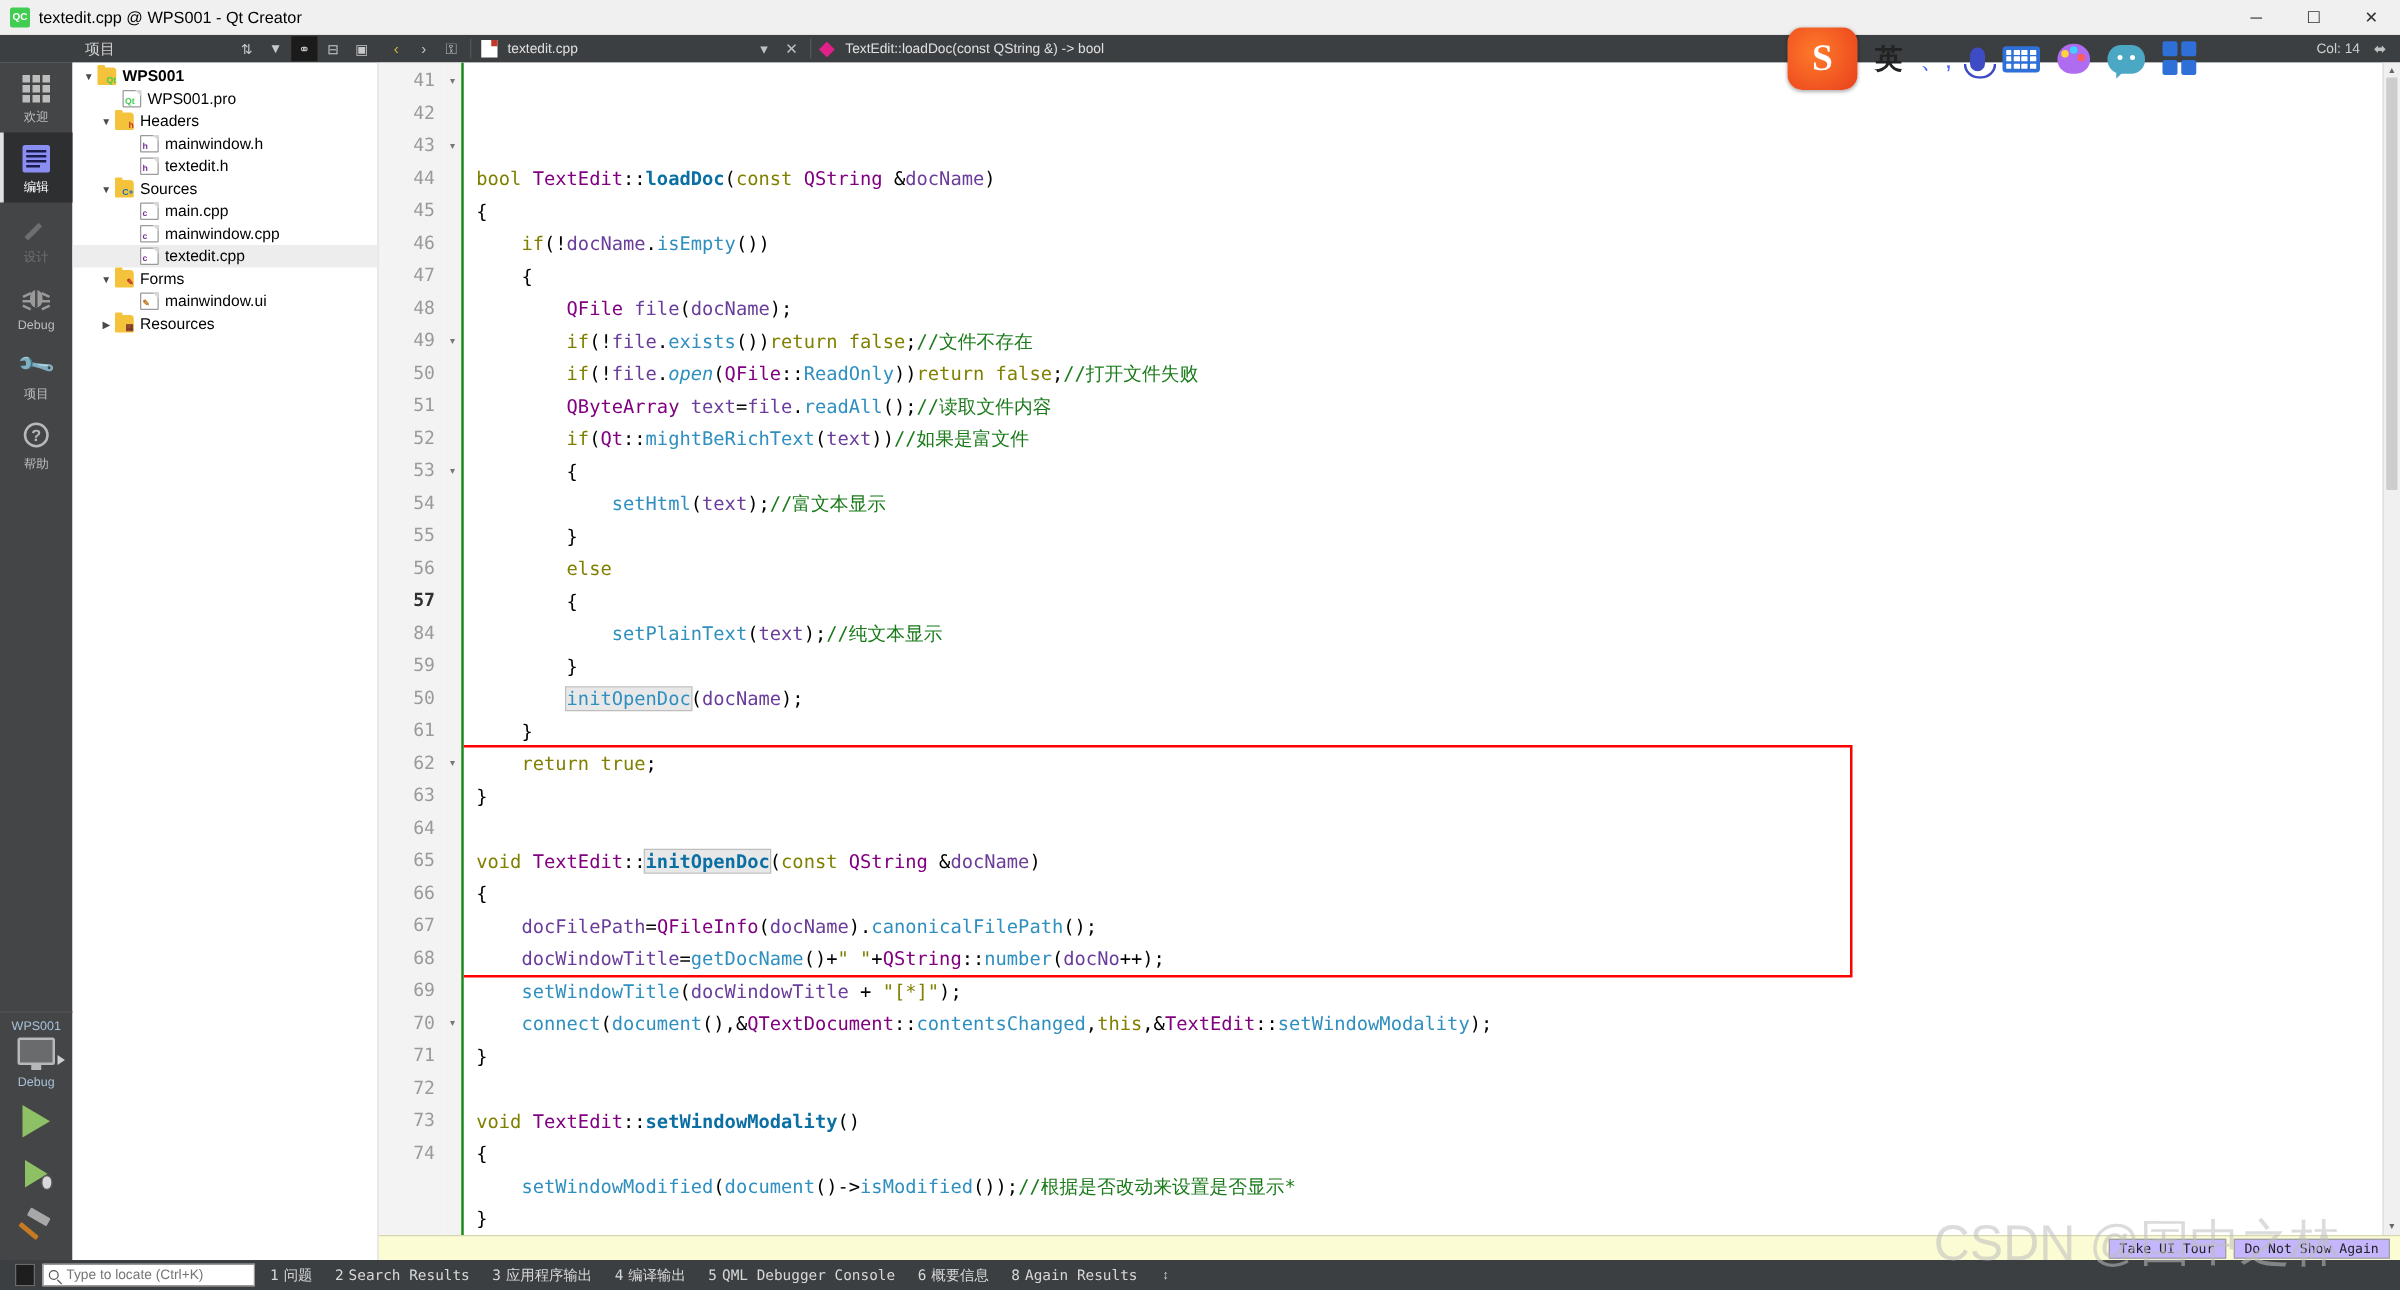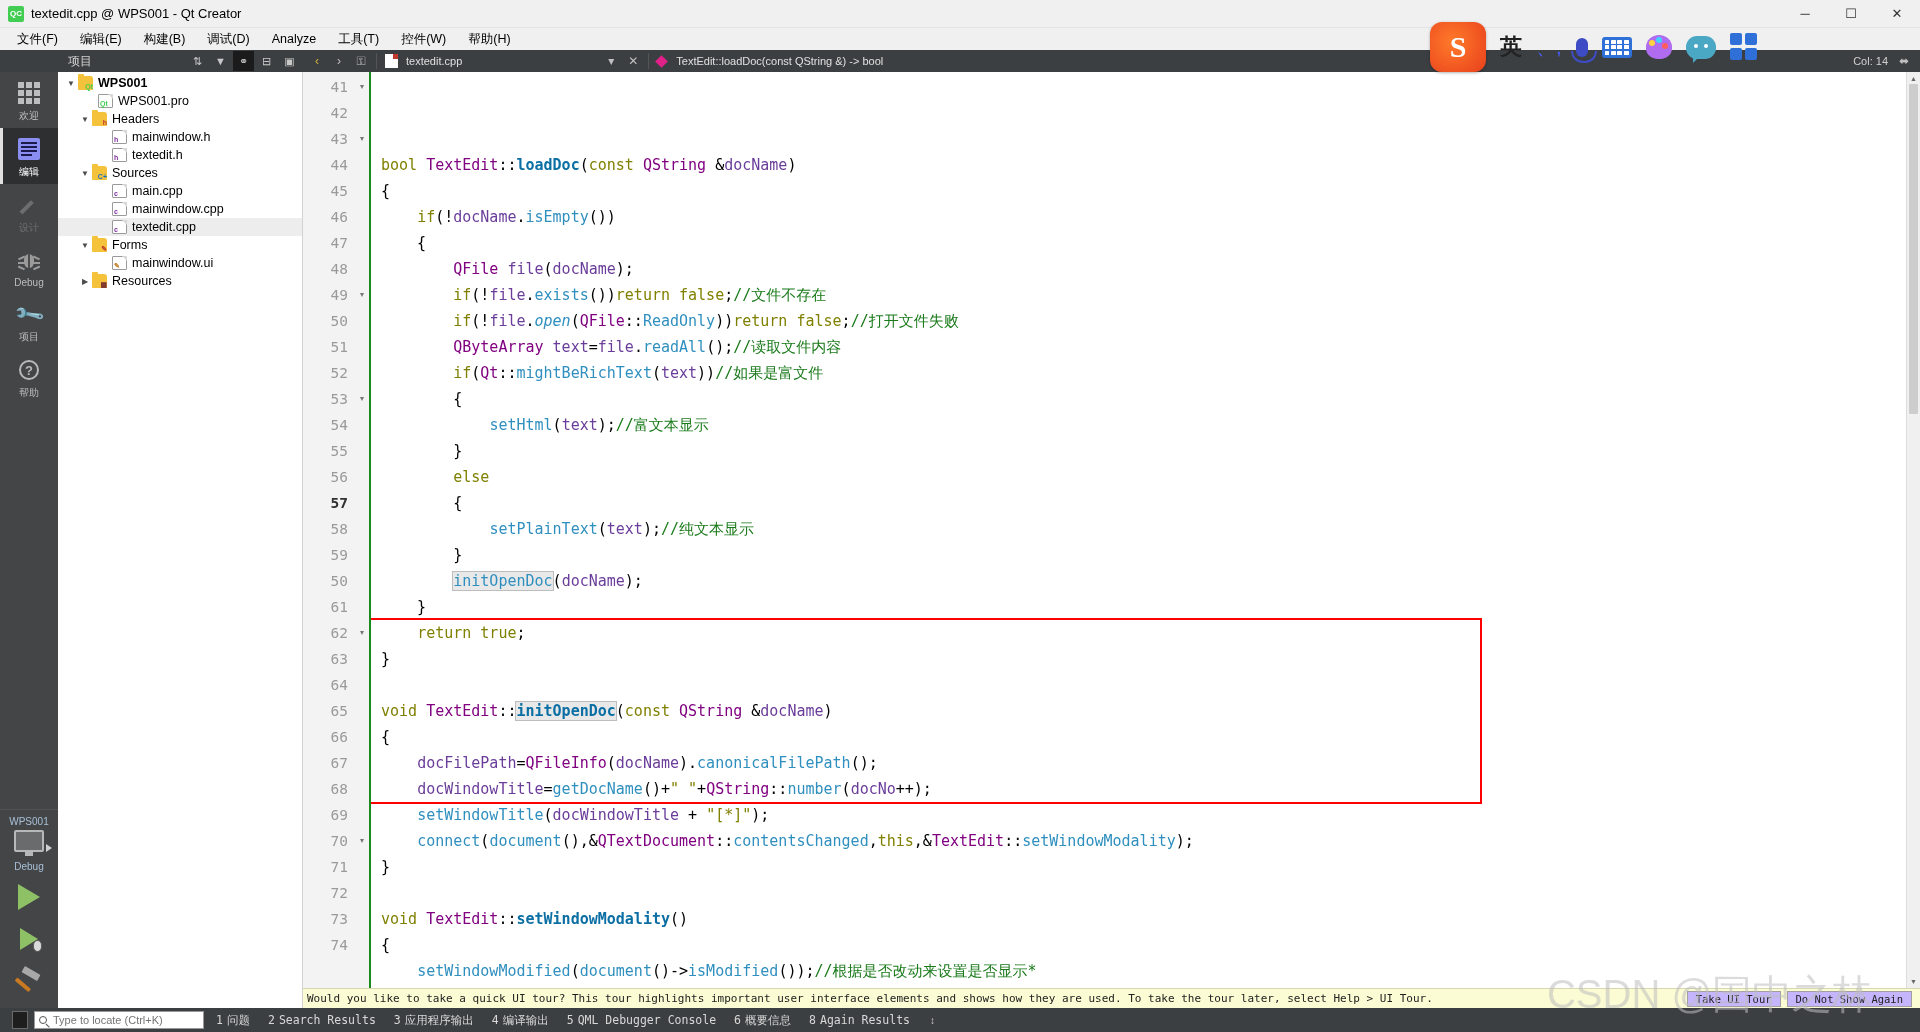--- a/index.html
+++ b/index.html
@@ -178,30 +178,20 @@
   <div class="titlebar">
     <div class="title-icon"></div>
     <div class="title-text">textedit.cpp @ WPS001 - Qt Creator</div>
     <div class="win-btns">
       <div class="win-btn">─</div>
       <div class="win-btn">☐</div>
       <div class="win-btn close">✕</div>
     </div>
   </div>
 
-  <div class="menubar">
-    <div class="menu-item">文件(F)</div>
-    <div class="menu-item">编辑(E)</div>
-    <div class="menu-item">构建(B)</div>
-    <div class="menu-item">调试(D)</div>
-    <div class="menu-item">Analyze</div>
-    <div class="menu-item">工具(T)</div>
-    <div class="menu-item">控件(W)</div>
-    <div class="menu-item">帮助(H)</div>
-  </div>
 
   <div class="toolrow">
     <div class="tool-left"></div>
     <div class="proj-header">
       <div class="lbl">项目</div>
       <div class="icons">
         <div class="thdr-btn">⇅</div>
         <div class="thdr-btn">▼</div>
         <div class="thdr-btn active">⚭</div>
         <div class="thdr-btn">⊟</div>
@@ -419,21 +409,21 @@
             <div class="ln">48</div>
             <div class="ln">49</div>
             <div class="ln">50</div>
             <div class="ln">51</div>
             <div class="ln">52</div>
             <div class="ln">53</div>
             <div class="ln">54</div>
             <div class="ln">55</div>
             <div class="ln">56</div>
             <div class="ln cur">57</div>
-            <div class="ln">58</div>
+            <div class="ln">84</div>
             <div class="ln">59</div>
             <div class="ln">50</div>
             <div class="ln">61</div>
             <div class="ln">62</div>
             <div class="ln">63</div>
             <div class="ln">64</div>
             <div class="ln">65</div>
             <div class="ln">66</div>
             <div class="ln">67</div>
             <div class="ln">68</div>
@@ -485,21 +475,20 @@
           <div class="redbox" id="redbox" style="top: 546px; height: 186px; left: -14px; width: 1125px; border-color: rgb(254, 0, 0);"></div>
         <div class="l"><span class="kw">bool</span> <span class="type">TextEdit</span>::<span class="fn">loadDoc</span>(<span class="kw">const</span> <span class="type">QString</span> &amp;<span class="var">docName</span>)</div><div class="l">{</div><div class="l">    <span class="kw">if</span>(!<span class="var">docName</span>.<span class="mem">isEmpty</span>())</div><div class="l">    {</div><div class="l">        <span class="type">QFile</span> <span class="var">file</span>(<span class="var">docName</span>);</div><div class="l">        <span class="kw">if</span>(!<span class="var">file</span>.<span class="mem">exists</span>())<span class="kw">return</span> <span class="kw">false</span>;<span class="cmt">//文件不存在</span></div><div class="l">        <span class="kw">if</span>(!<span class="var">file</span>.<span class="memi">open</span>(<span class="type">QFile</span>::<span class="mem">ReadOnly</span>))<span class="kw">return</span> <span class="kw">false</span>;<span class="cmt">//打开文件失败</span></div><div class="l">        <span class="type">QByteArray</span> <span class="var">text</span>=<span class="var">file</span>.<span class="mem">readAll</span>();<span class="cmt">//读取文件内容</span></div><div class="l">        <span class="kw">if</span>(<span class="type">Qt</span>::<span class="mem">mightBeRichText</span>(<span class="var">text</span>))<span class="cmt">//如果是富文件</span></div><div class="l">        {</div><div class="l">            <span class="mem">setHtml</span>(<span class="var">text</span>);<span class="cmt">//富文本显示</span></div><div class="l">        }</div><div class="l">        <span class="kw">else</span></div><div class="l">        {</div><div class="l">            <span class="mem">setPlainText</span>(<span class="var">text</span>);<span class="cmt">//纯文本显示</span></div><div class="l">        }</div><div class="l">        <span class="mem occ">initOpenDoc</span>(<span class="var">docName</span>);</div><div class="l">    }</div><div class="l">    <span class="kw">return</span> <span class="kw">true</span>;</div><div class="l">}</div><div class="l"></div><div class="l"><span class="kw">void</span> <span class="type">TextEdit</span>::<span class="fn occ">initOpenDoc</span>(<span class="kw">const</span> <span class="type">QString</span> &amp;<span class="var">docName</span>)</div><div class="l">{</div><div class="l">    <span class="var">docFilePath</span>=<span class="type">QFileInfo</span>(<span class="var">docName</span>).<span class="mem">canonicalFilePath</span>();</div><div class="l">    <span class="var">docWindowTitle</span>=<span class="mem">getDocName</span>()+<span class="kw">" "</span>+<span class="type">QString</span>::<span class="mem">number</span>(<span class="var">docNo</span>++);</div><div class="l">    <span class="mem">setWindowTitle</span>(<span class="var">docWindowTitle</span> + <span class="kw">"[*]"</span>);</div><div class="l">    <span class="mem">connect</span>(<span class="mem">document</span>(),&amp;<span class="type">QTextDocument</span>::<span class="mem">contentsChanged</span>,<span class="kw">this</span>,&amp;<span class="type">TextEdit</span>::<span class="mem">setWindowModality</span>);</div><div class="l">}</div><div class="l"></div><div class="l"><span class="kw">void</span> <span class="type">TextEdit</span>::<span class="fn">setWindowModality</span>()</div><div class="l">{</div><div class="l">    <span class="mem">setWindowModified</span>(<span class="mem">document</span>()-&gt;<span class="mem">isModified</span>());<span class="cmt">//根据是否改动来设置是否显示*</span></div><div class="l">}</div></div>
         <div class="vscroll">
           <div class="vs-ar" style="top:0">▲</div>
           <div class="thumb"></div>
           <div class="vs-ar" style="bottom:0">▼</div>
         </div>
       </div>
 
       <div class="infobar">
-        <div class="ib-txt">Would you like to take a quick UI tour? This tour highlights important user interface elements and shows how they are used. To take the tour later, select Help &gt; UI Tour.</div>
         <div class="ib-btns">
           <div class="ib-btn">Take UI Tour</div>
           <div class="ib-btn">Do Not Show Again</div>
         </div>
       </div>
     </div>
   </div>
 
   <div class="statusbar">
     <div class="sb-toggle"></div>

